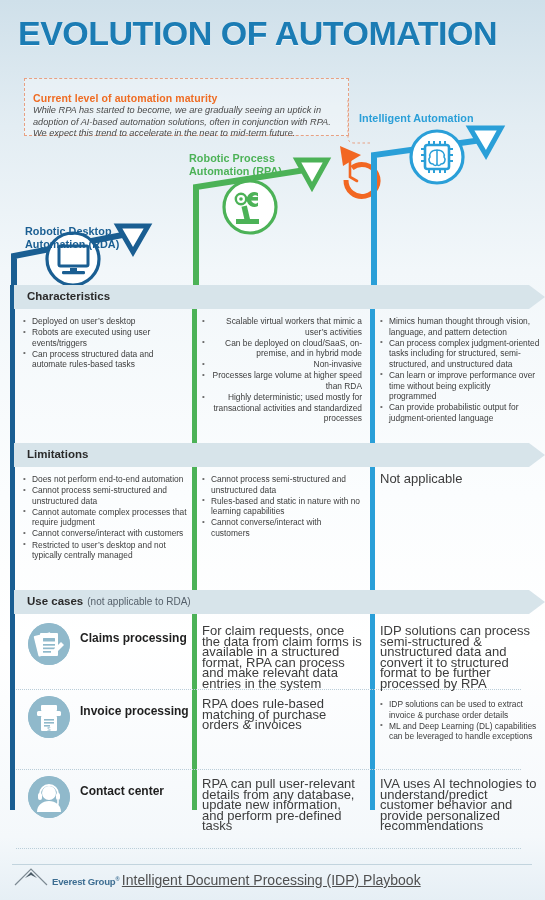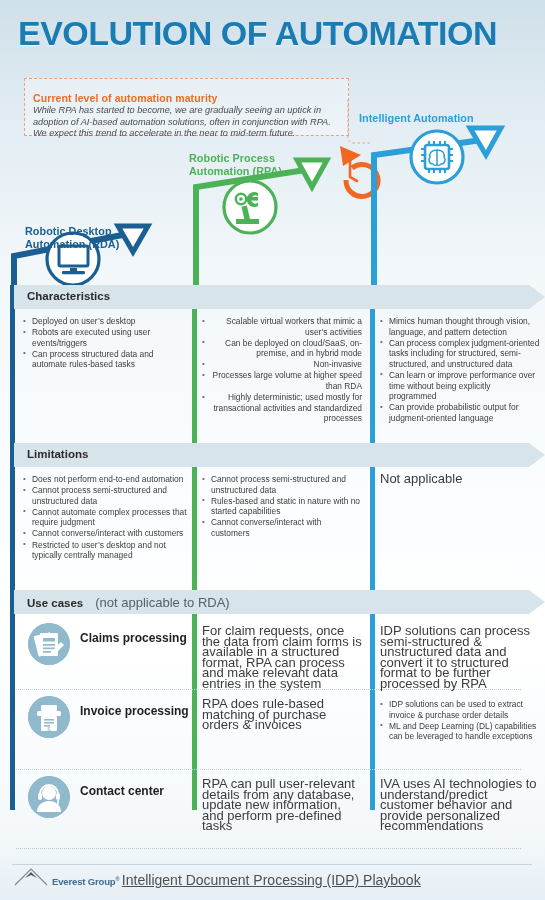--- a/index.html
+++ b/index.html
@@ -72,22 +72,22 @@
     width:0; height:0;
     border-top:12px solid transparent;
     border-bottom:12px solid transparent;
     border-left:16px solid #d7e4ea;
   }
   .sec-head .txt {
     position:absolute; left:13px; top:5px;
     font-size:11.5px; font-weight:bold; color:#2a2a2a;
   }
   .sec-head .sub {
-    font-size:13px; font-weight:normal; color:#55606a;
-    margin-left:12px;
+    font-size:10px; font-weight:normal; color:#55606a;
+    margin-left:4px;
   }
 
   #head-char { top:0px;   width:515px; }
   #head-lim  { top:158px; width:515px; }
   #head-use  { top:305px; width:515px; }
 
   .col { position:absolute; }
   .c1 { left:23px;  width:165px; }
   .c2 { left:202px; width:160px; }
   .c3 { left:380px; width:160px; }
@@ -283,21 +283,21 @@
         <li>Does not perform end-to-end automation</li>
         <li>Cannot process semi-structured and unstructured data</li>
         <li>Cannot automate complex processes that require judgment</li>
         <li>Cannot converse/interact with customers</li>
         <li>Restricted to user’s desktop and not typically centrally managed</li>
       </ul>
     </div>
     <div class="col c2" style="top:189px;">
       <ul class="bl">
         <li>Cannot process semi-structured and unstructured data</li>
-        <li>Rules-based and static in nature with no started capabilities</li>
+        <li>Rules-based and static in nature with no learning capabilities</li>
         <li>Cannot converse/interact with customers</li>
       </ul>
     </div>
     <div class="col c3" style="top:189px;">
       <p class="pt">Not applicable</p>
     </div>
 
     <div class="sec-head" id="head-use">
       <div class="arrow-tip"></div>
       <div class="txt">

